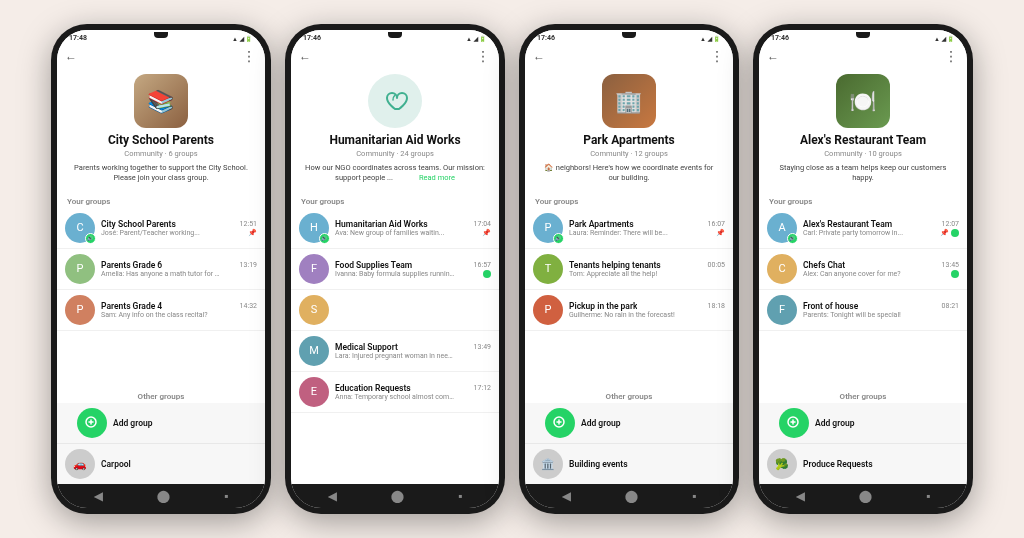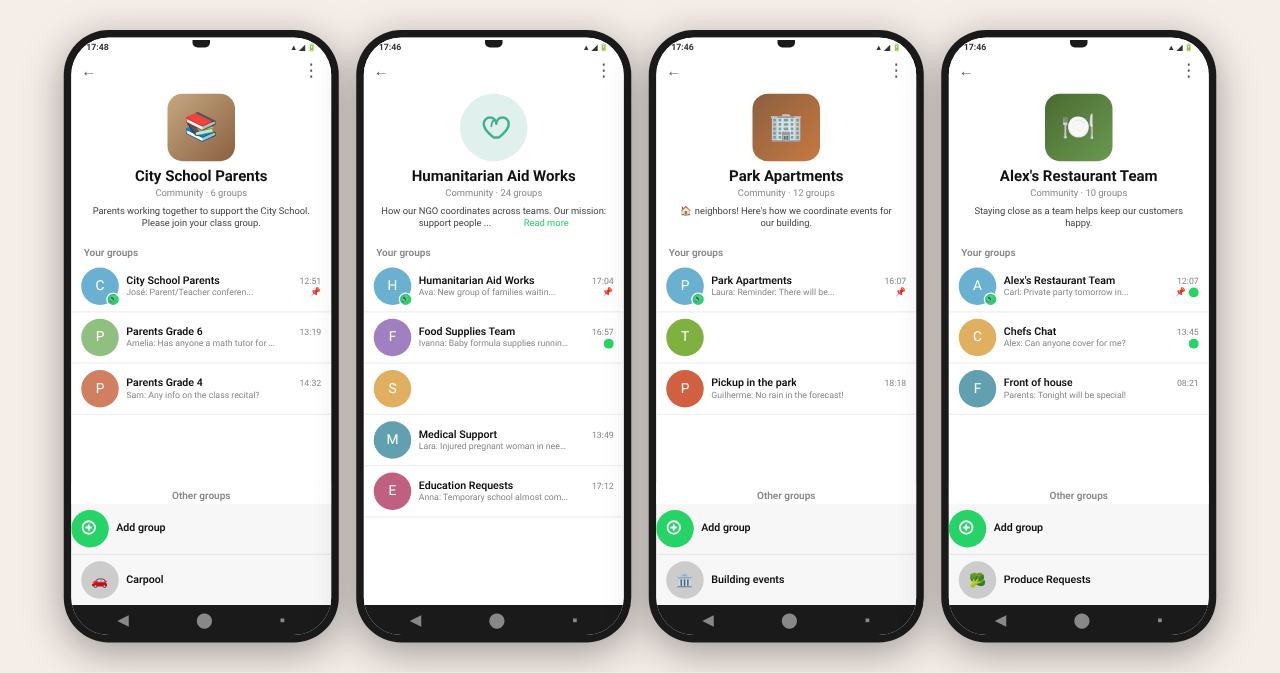--- a/index.html
+++ b/index.html
@@ -214,21 +214,21 @@
       border-radius: 50%;
     }
     .other-section {
       background: #f7f7f7;
       flex-shrink: 0;
       text-align: center;
     }
     .add-group-item {
       display: flex;
       align-items: center;
-      padding: 5px 0;
+      padding: 5px 20px;
       gap: 6px;
     }
     .add-group-circle {
       width: 30px;
       height: 30px;
       border-radius: 50%;
       background: #25d366;
       display: flex;
       align-items: center;
       justify-content: center;
@@ -310,21 +310,21 @@
       <div class="group-avatar av-group1">
         <span style="font-size:11px;color:#fff">C</span>
         <div class="speaker-badge">🔊</div>
       </div>
       <div class="group-info">
         <div class="group-name-row">
           <span class="group-name">City School Parents</span>
           <span class="group-time">12:51</span>
         </div>
         <div class="group-preview-row">
-          <span class="group-preview">José: Parent/Teacher conferen...</span>
+          <span class="group-preview">José: Parent/Teacher working...</span>
           <div class="group-icons">
             <span class="icon-pin">📌</span>
 
           </div>
         </div>
       </div>
     </div>
           <div class="group-item">
       <div class="group-avatar av-group2">
         <span style="font-size:11px;color:#fff">P</span>
@@ -539,20 +539,33 @@
 
           </div>
         </div>
       </div>
     </div>
           <div class="group-item">
       <div class="group-avatar av-group8">
         <span style="font-size:11px;color:#fff">T</span>
 
       </div>
+      <div class="group-info">
+        <div class="group-name-row">
+          <span class="group-name">Tenants helping tenants</span>
+          <span class="group-time">00:05</span>
+        </div>
+        <div class="group-preview-row">
+          <span class="group-preview">Tom: Appreciate all the help!</span>
+          <div class="group-icons">
+            
+            
+          </div>
+        </div>
+      </div>
     </div>
           <div class="group-item">
       <div class="group-avatar av-group9">
         <span style="font-size:11px;color:#fff">P</span>
 
       </div>
       <div class="group-info">
         <div class="group-name-row">
           <span class="group-name">Pickup in the park</span>
           <span class="group-time">18:18</span>

